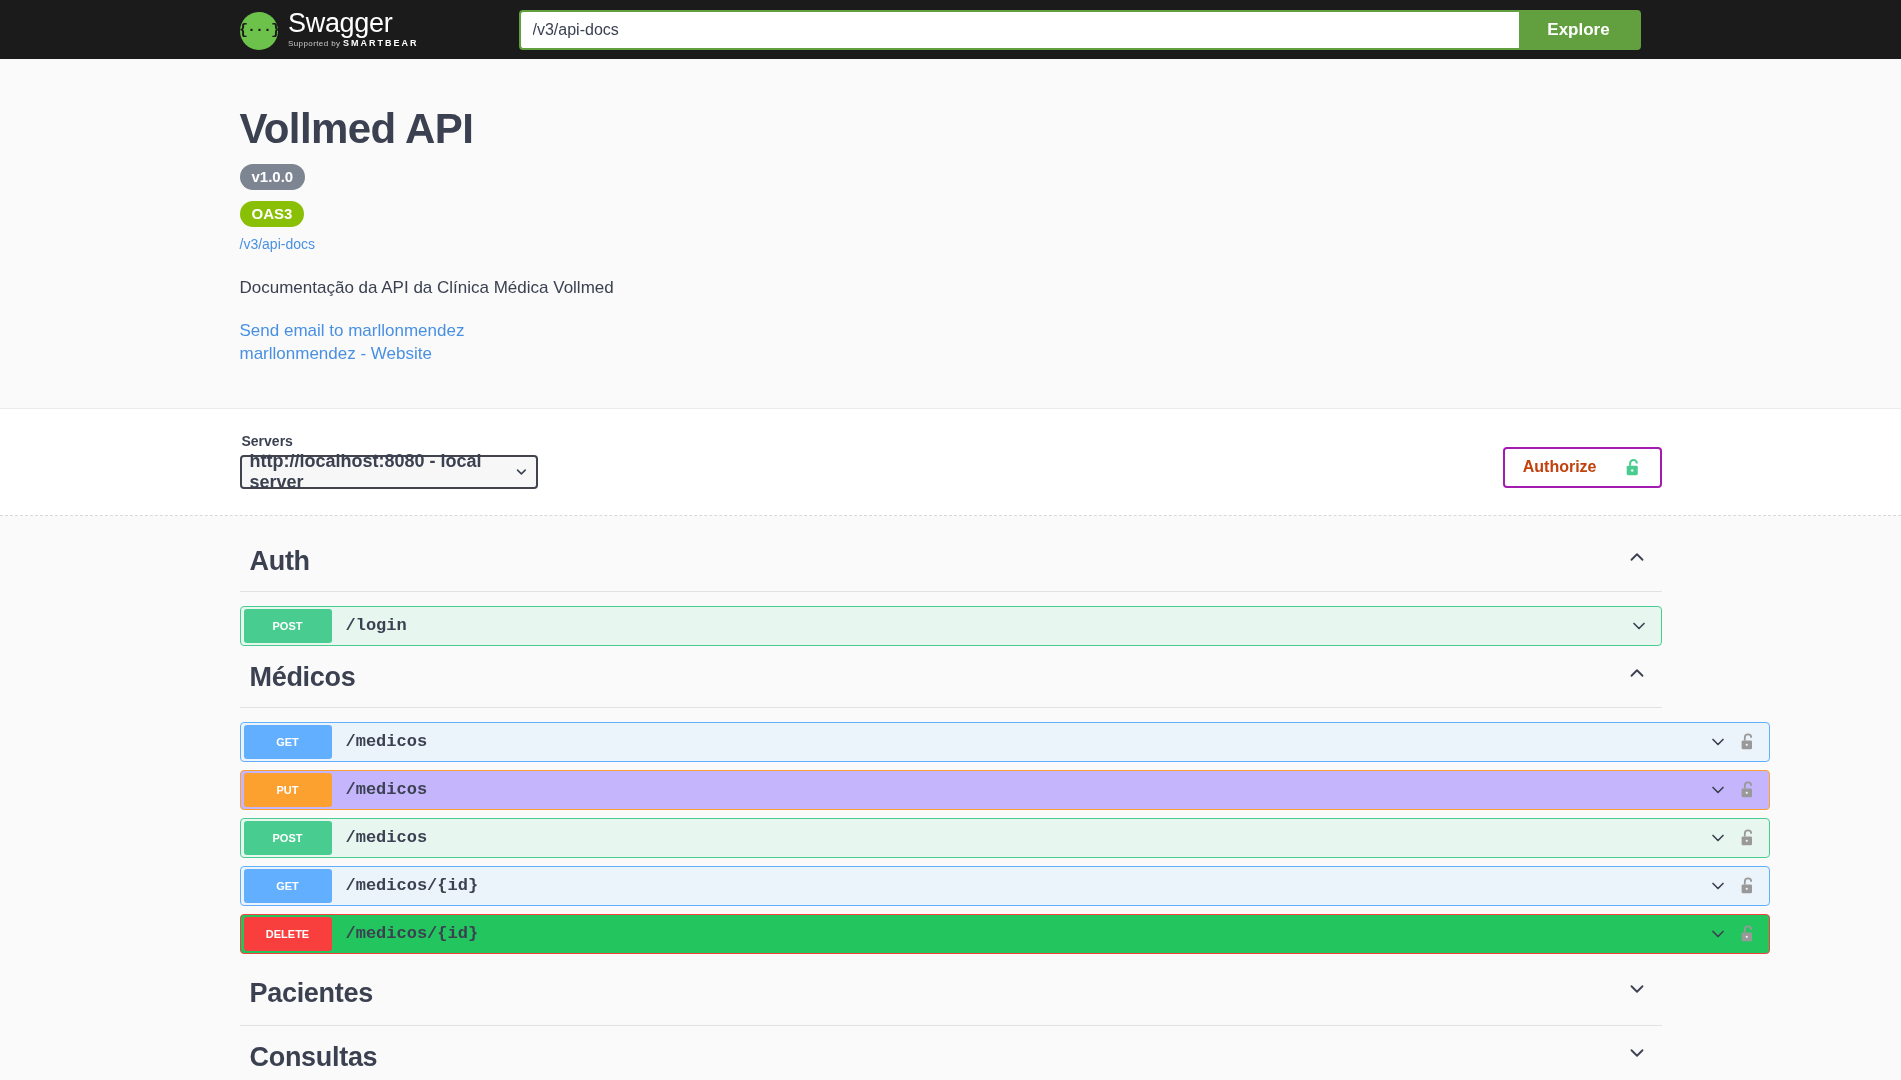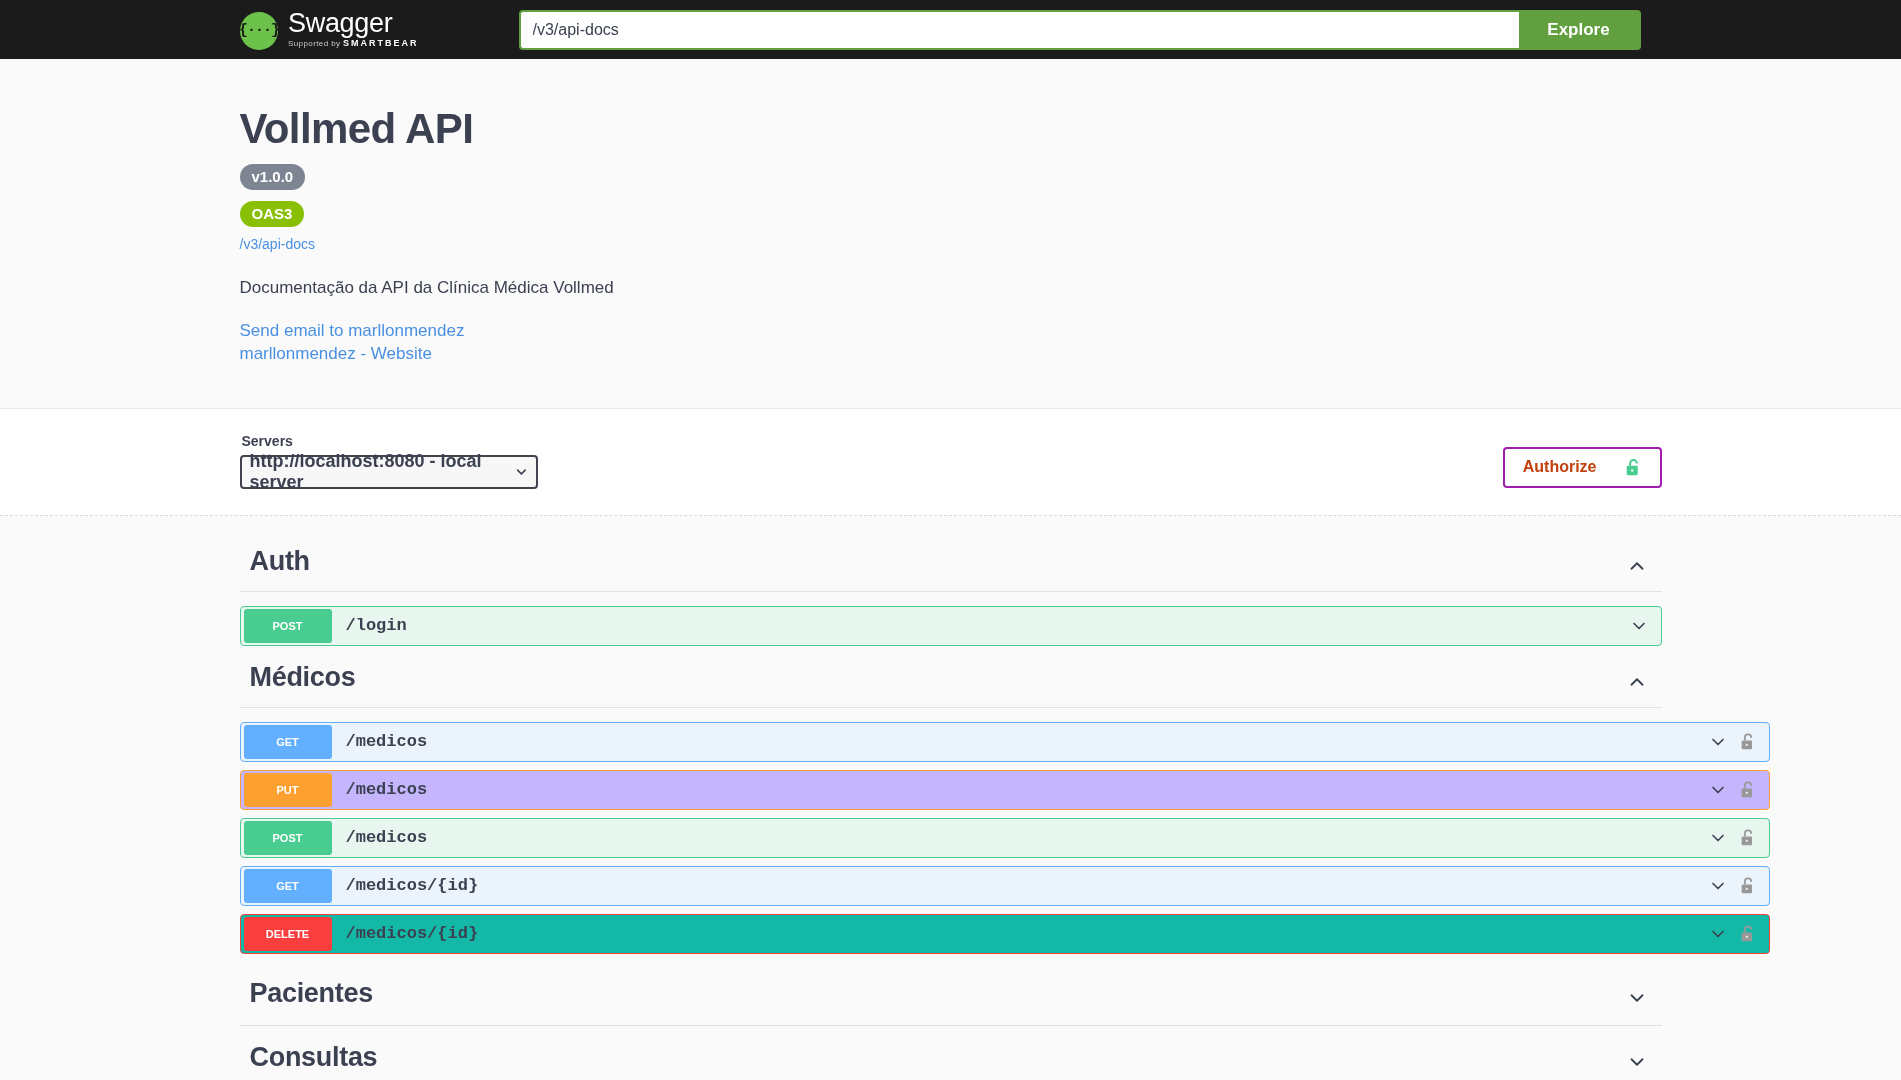--- a/index.html
+++ b/index.html
@@ -113,21 +113,21 @@
     background: transparent; color: #c2410c;
     font-size: 16px; font-weight: 700;
     padding: 9px 18px; cursor: pointer; margin-bottom: 1px;
     font-family: "Liberation Sans", sans-serif;
   }
 
   
   .band-ops { background: #fafafa; padding: 22px 0 0; }
   .tag-block { margin-bottom: 0; }
   .tag-head {
-    display: flex; align-items: flex-end; justify-content: space-between;
+    display: flex; align-items: flex-start; justify-content: space-between;
     border-bottom: 1px solid #e2e2e2;
     padding: 8px 14px 14px 10px;
     cursor: pointer;
   }
   .tag-name { font-size: 27px; font-weight: 700; color: #3b4151; letter-spacing: -.3px; }
   .chev { width: 22px; height: 22px; flex: none; }
 
   .op-list { padding: 14px 0 0; }
   .op {
     display: flex; align-items: center;
@@ -150,21 +150,21 @@
   }
   .op .op-chev { width: 20px; height: 20px; margin-right: 12px; flex: none; }
   .op .lock { width: 16px; height: 20px; margin-right: 13px; flex: none; }
 
   .op.get    { background: #ebf3fb; border-color: #61affe; }
   .op.get .verb    { background: #61affe; }
   .op.post   { background: #e8f6f0; border-color: #49cc90; }
   .op.post .verb   { background: #49cc90; }
   .op.put    { background: #c4b5fd; border-color: #fca130; }
   .op.put .verb    { background: #fca130; }
-  .op.delete { background: #14b8a6; border-color: #f93e3e; }
+  .op.delete { background: #22c55e; border-color: #f93e3e; }
   .op.delete .verb { background: #f93e3e; }
 
   .op-inline { width: 1530px; }
   .op-wide  { width: 1422px; }
 
   .tag-head.compact { padding-top: 16px; padding-bottom: 16px; }
 
   
   .models {
     margin-top: 42px;

